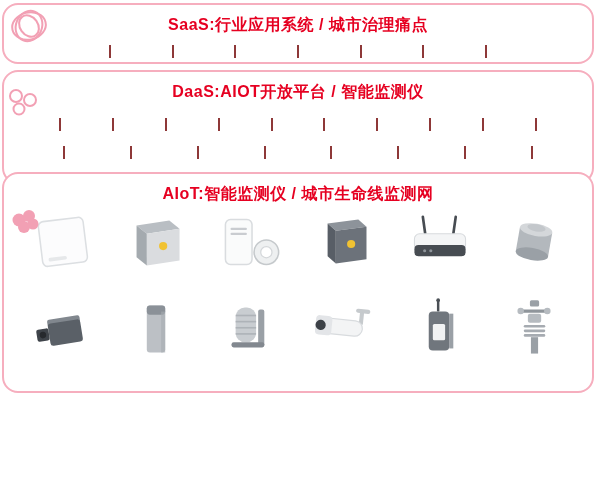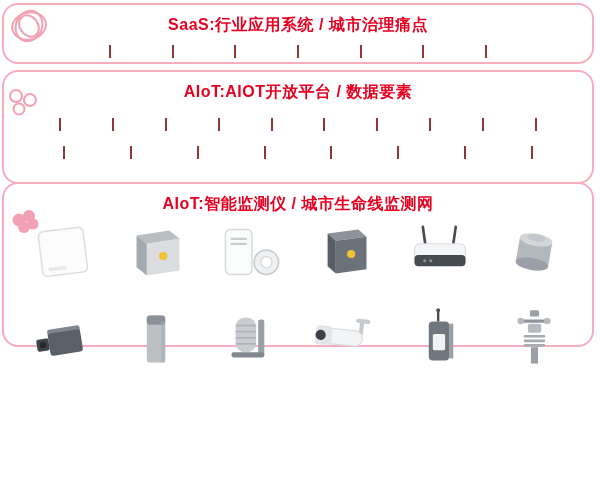--- a/index.html
+++ b/index.html
@@ -1,21 +1,21 @@
 <!DOCTYPE html>
 <html style="--border-pink: #f6aebe; --title-red: #e60021; --tick-red: #8e3838; --doodle-pink: #f2a0b4;"><head>
 <meta charset="utf-8">
 <style>
   html,body{margin:0;padding:0;background:#ffffff;font-family:"Liberation Sans",sans-serif;}
   .stage{position:relative;width:600px;height:490px;background:#ffffff;overflow:hidden;}
   .section{position:absolute;left:2px;width:592px;box-sizing:border-box;
            border:2px solid var(--border-pink,#f6aebe);border-radius:16px;background:#ffffff;}
   #section-saas{top:3px;height:61px;}
   #section-daas{top:70px;height:114px;}
-  #section-aiot{top:182px;height:165px;}
+  #section-aiot{top:172px;height:221px;}
   #section-bridge{top:415px;height:72px;}
 
   .sec-title{color:var(--title-red,#e60021);font-size:16px;font-weight:700;text-align:center;
              padding-top:9px;letter-spacing:.5px;line-height:22px;}
 
   .tick-row{display:flex;justify-content:space-between;}
   .tick{display:inline-block;width:2px;height:13px;background:var(--tick-red,#8e3838);}
   .saas-ticks{width:378px;margin:9px auto 0;}
   .daas-ticks-1{width:478px;margin:15px auto 0;}
   .daas-ticks-2{width:470px;margin:15px auto 0;}
@@ -63,21 +63,21 @@
         <span class="tick"></span>
         <span class="tick"></span>
         <span class="tick"></span>
         <span class="tick"></span>
         <span class="tick"></span>
         <span class="tick"></span>
       </div>
   </div>
 
   <div class="section" id="section-daas">
-    <div class="sec-title">AIoT:AIOT开放平台 / 数据要素</div>
+    <div class="sec-title">DaaS:AIOT开放平台 / 智能监测仪</div>
     <div class="tick-row daas-ticks-1">
         <span class="tick"></span>
         <span class="tick"></span>
         <span class="tick"></span>
         <span class="tick"></span>
         <span class="tick"></span>
         <span class="tick"></span>
         <span class="tick"></span>
         <span class="tick"></span>
         <span class="tick"></span>

